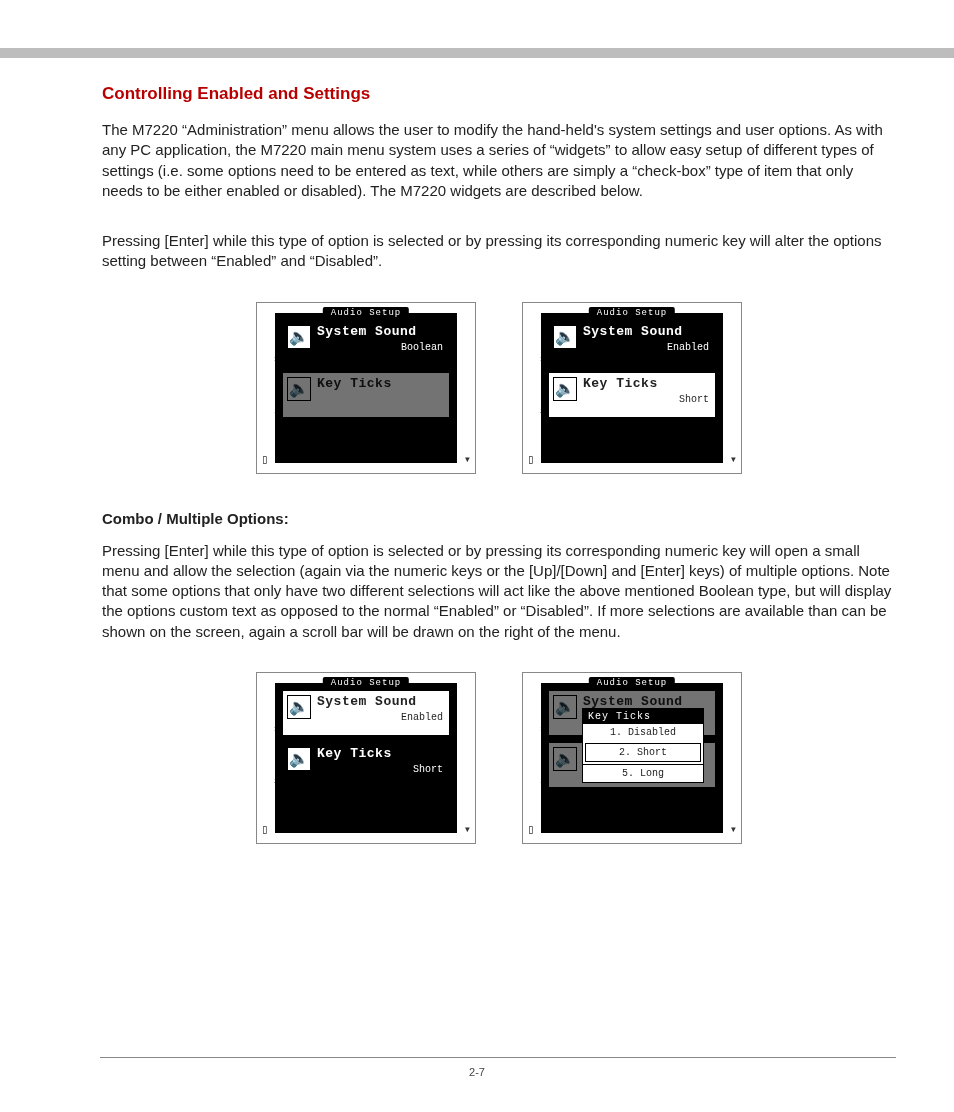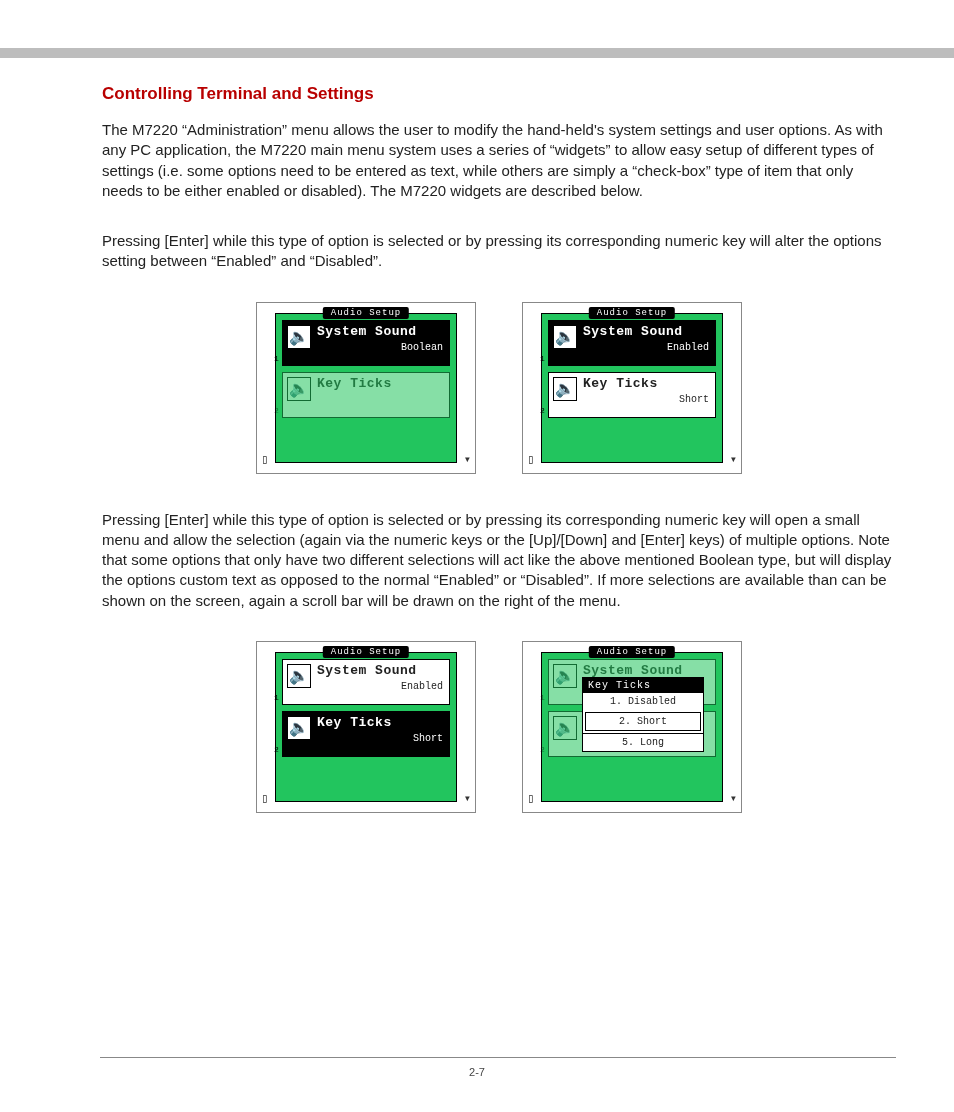--- a/index.html
+++ b/index.html
@@ -37,21 +37,21 @@
   
   .lcd{
     width:220px;height:172px;background:#fff;border:1px solid #888;
     position:relative;
     font-family:"Lucida Console","Courier New",monospace;
     box-sizing:border-box;
   }
   .lcd-inner{
     position:absolute;left:18px;top:10px;right:18px;bottom:10px;
     border:1.5px solid #000;
-    background:#22c55e;
+    background:#000000;
   }
   .lcd-title-tab{
     position:absolute;top:-7px;left:50%;transform:translateX(-50%);
     background:#000;color:#fff;font-size:9px;letter-spacing:1px;
     padding:1px 8px;border-radius:2px;white-space:nowrap;
   }
   .row{
     position:relative;
     margin:6px 6px 0 6px;
     border:1.5px solid #000;
@@ -100,21 +100,21 @@
     font-size:11px;color:#444;margin-top:36px;
   }
 </style>
 </head>
 <body>
 
 <div class="page">
   <div class="hdr-bar"></div>
 
   <div class="content">
-    <h2 class="section">Controlling Terminal and Settings</h2>
+    <h2 class="section">Controlling Enabled and Settings</h2>
     <p class="body">The M7220 “Administration” menu allows the user to modify the hand-held's system settings and user options.  As with any PC application, the M7220 main menu system uses a series of “widgets” to allow easy setup of different types of settings  (i.e. some options need to be entered as text, while others are simply a “check-box” type of item that only needs to be either enabled or disabled).  The M7220 widgets are described below.</p>
 
     <p class="body">Pressing [Enter] while this type of option is selected or by pressing its corresponding numeric key will alter the options setting between “Enabled” and “Disabled”.</p>
 
     <div class="screens">
 
       <div class="lcd">
         <div class="battery">▯</div>
         <div class="antenna">▾</div>
         <div class="lcd-inner">
@@ -156,20 +156,21 @@
             <span class="icon">🔈</span>
             <div class="texts">
               <div class="label">Key Ticks</div>
               <div class="val">Short</div>
             </div>
           </div>
         </div>
       </div>
     </div>
 
+    <h3 class="sub">Combo / Multiple Options:</h3>
     <p class="body">Pressing [Enter] while this type of option is selected or by pressing its corresponding numeric key will open a small menu and allow the selection (again via the numeric keys or the [Up]/[Down] and [Enter] keys) of multiple options.  Note that some options that only have two different selections will act like the above mentioned Boolean type, but will display the options custom text as opposed to the normal “Enabled” or “Disabled”.  If more selections are available than can be shown on the screen, again a scroll bar will be drawn on the right of the menu.</p>
 
     <div class="screens">
 
       <div class="lcd">
         <div class="battery">▯</div>
         <div class="antenna">▾</div>
         <div class="lcd-inner">
           <div class="lcd-title-tab">Audio Setup</div>
           <div class="row">

